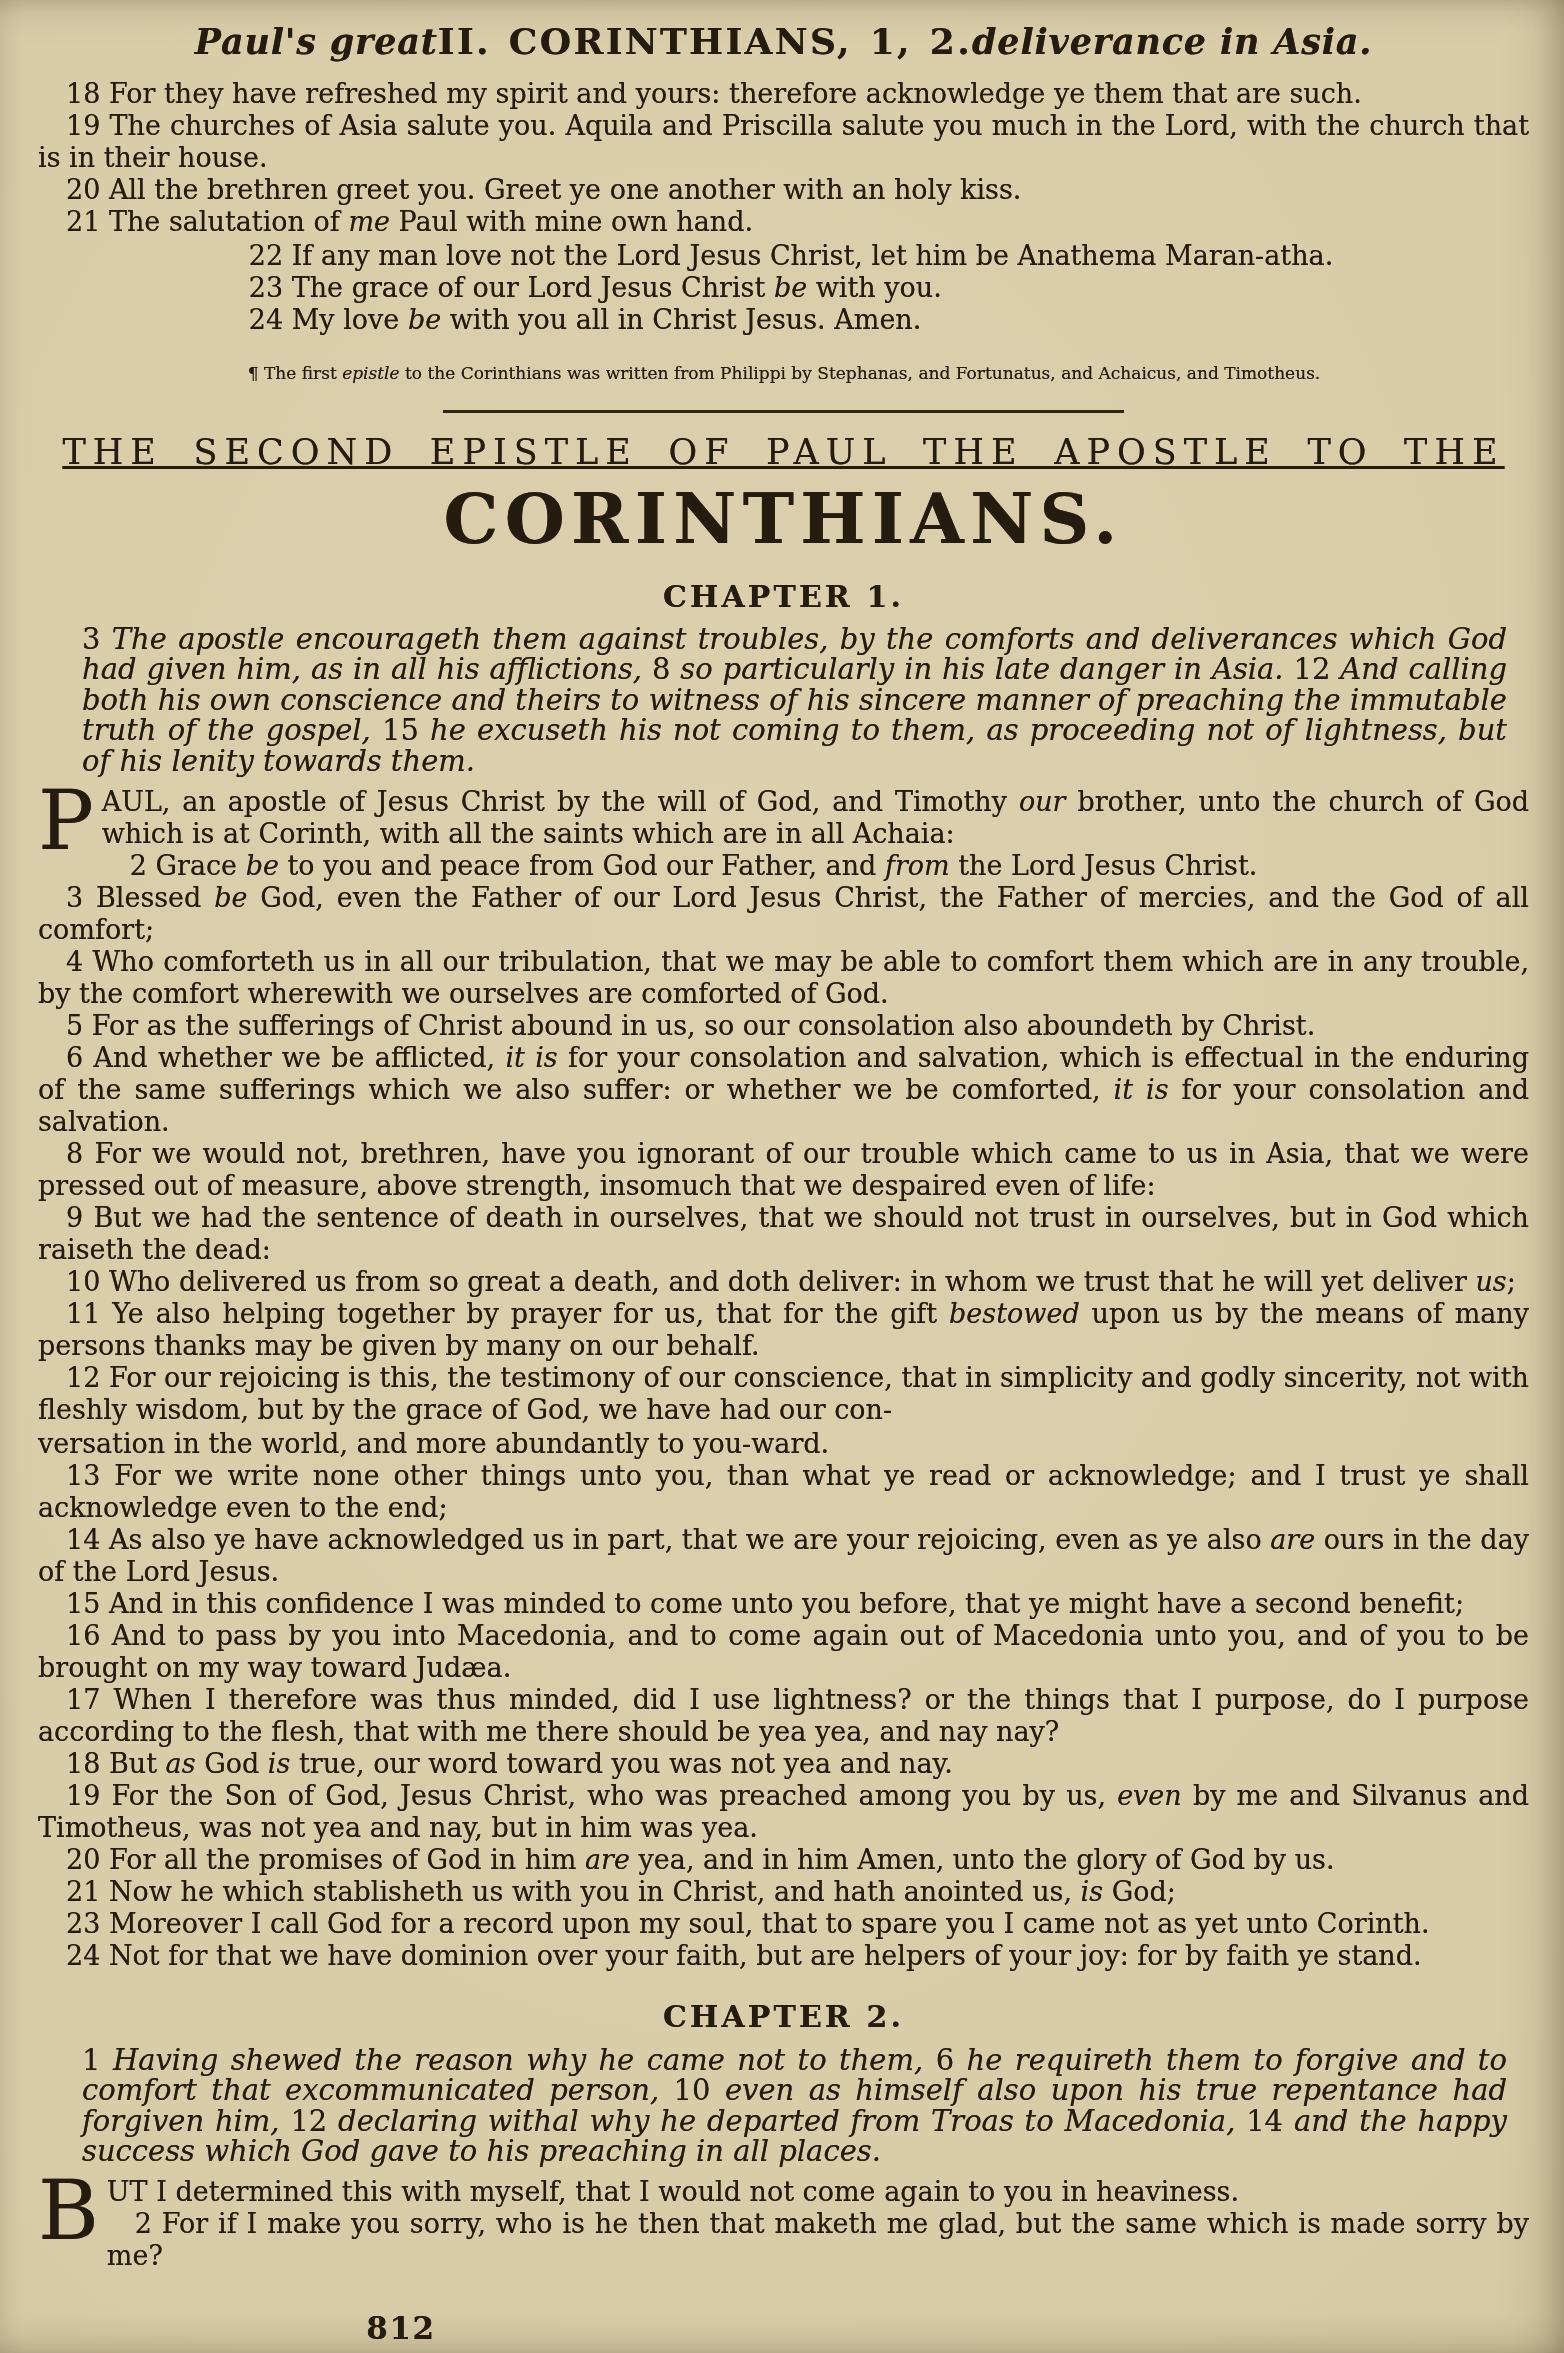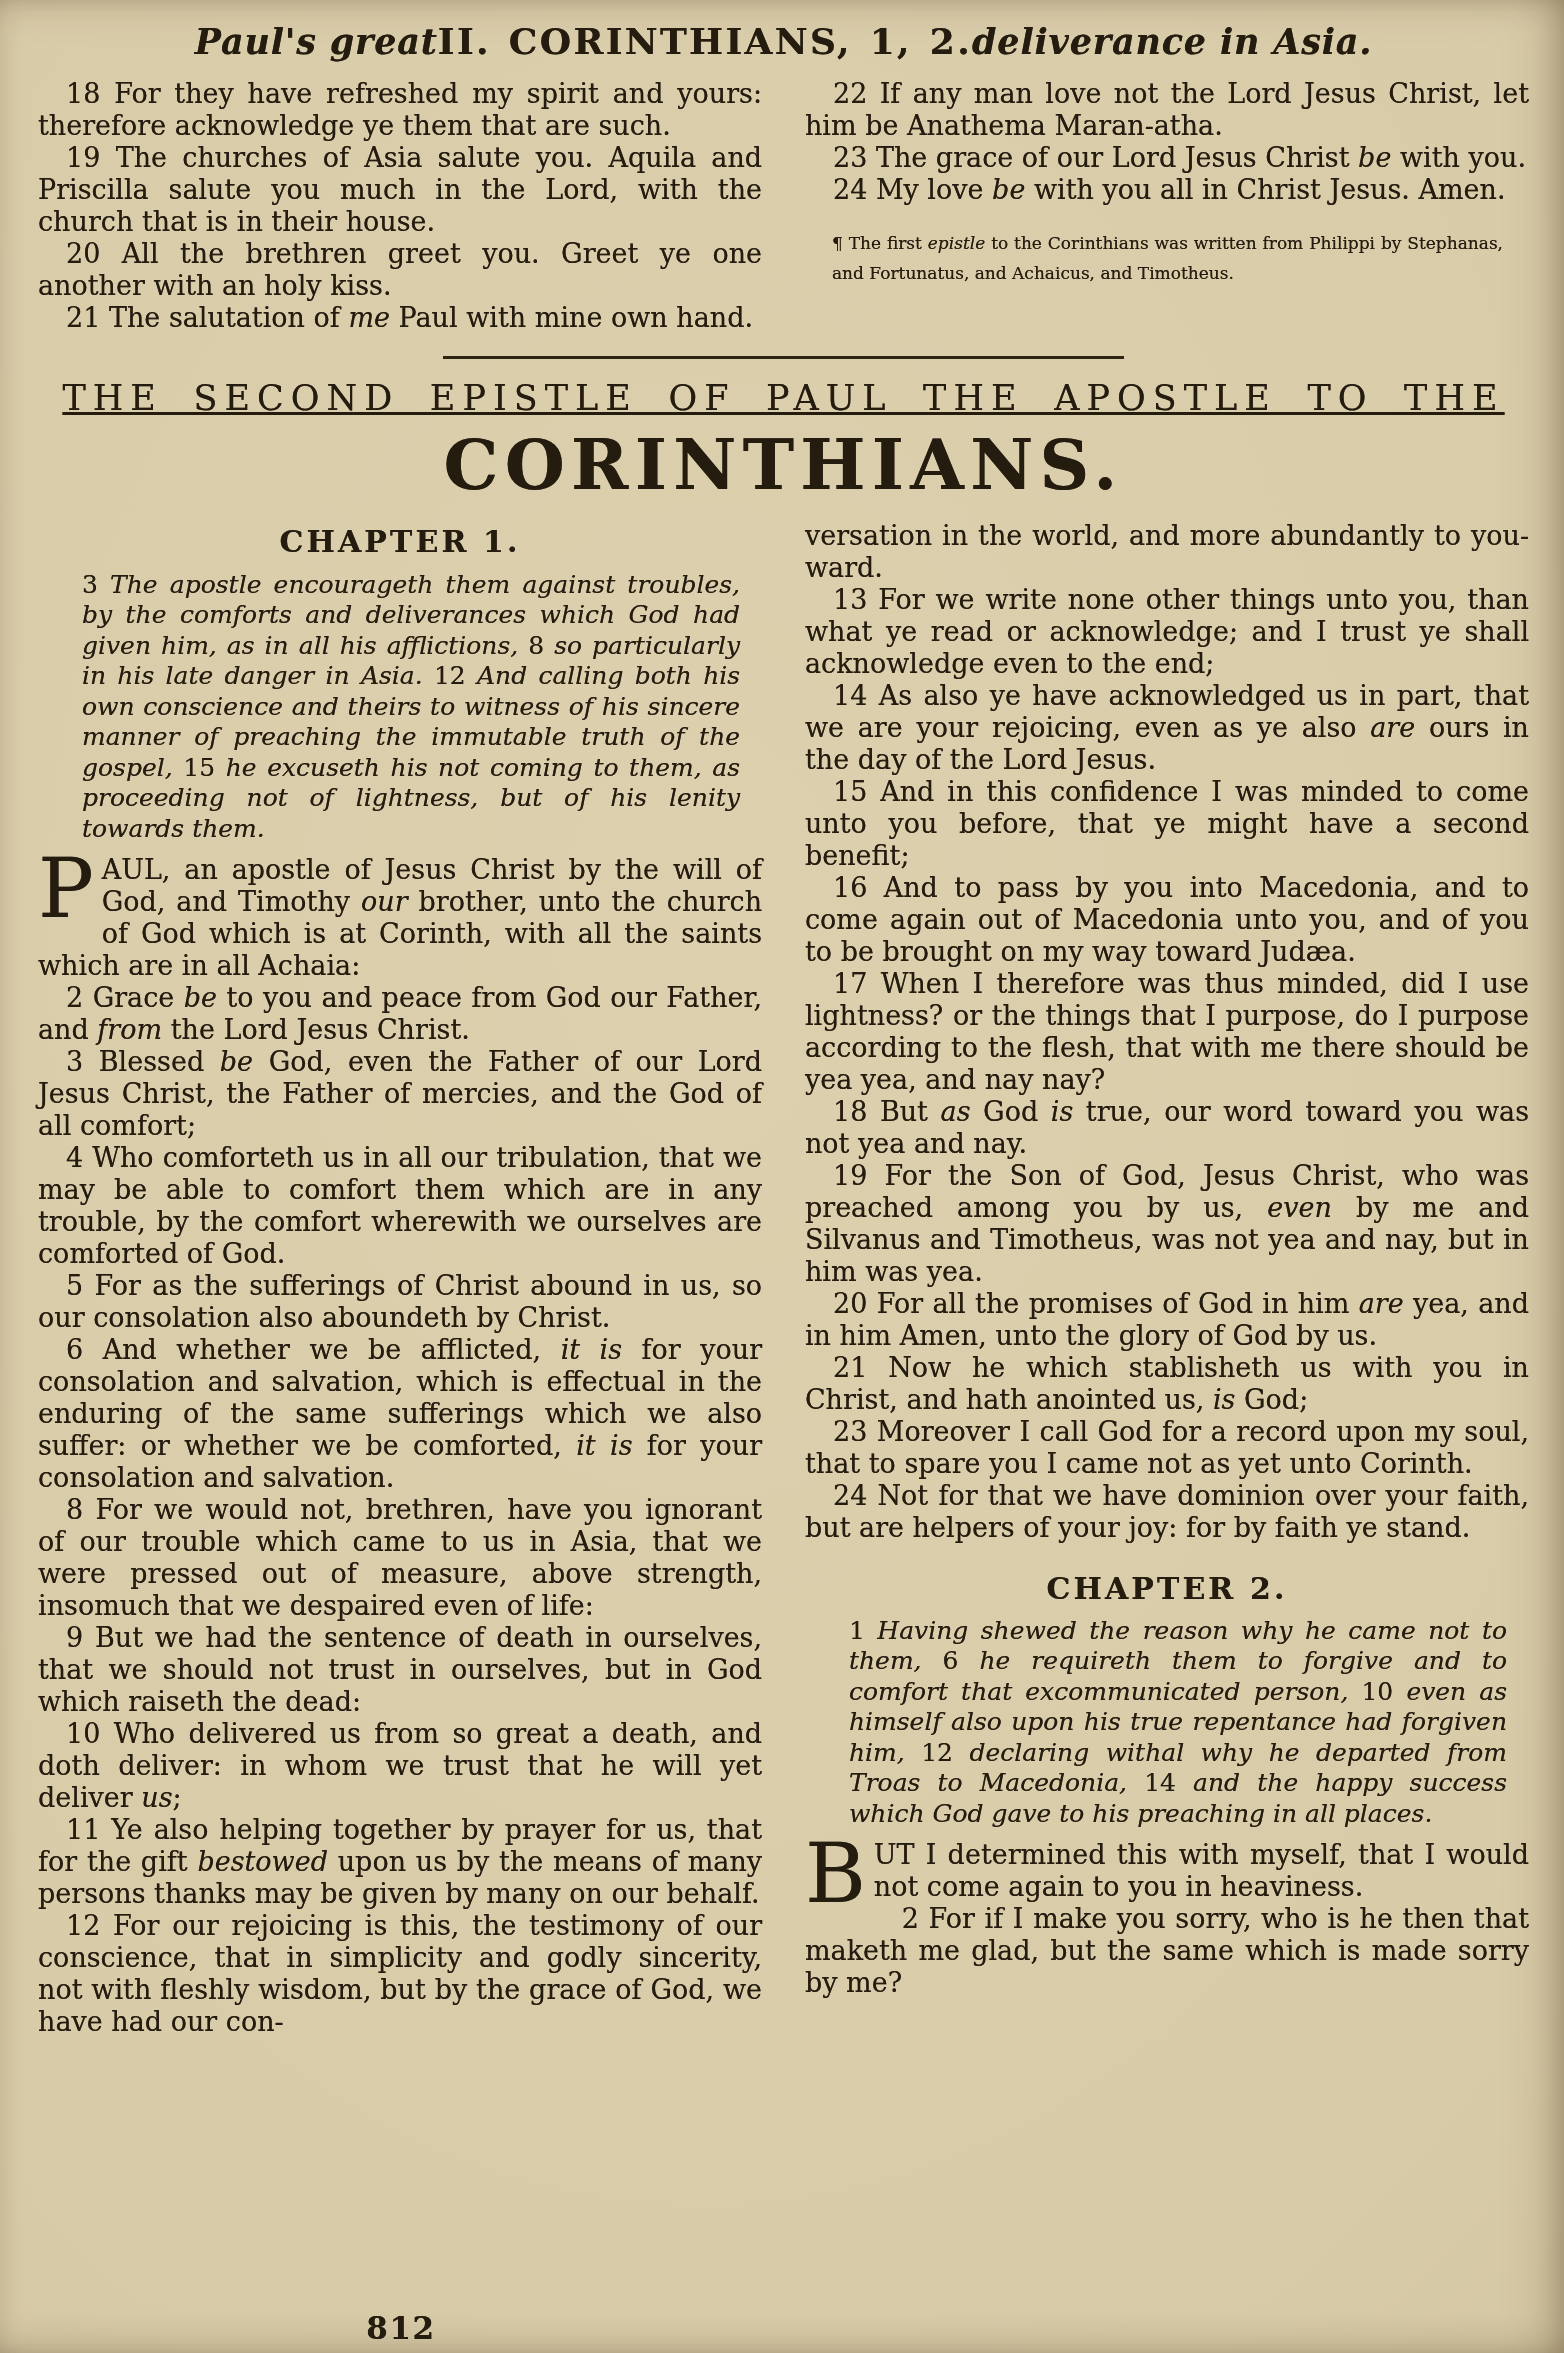--- a/index.html
+++ b/index.html
@@ -20,39 +20,39 @@
     background: radial-gradient(ellipse 130% 120% at 45% 40%, #ddd0ae 0%, #d8cba8 55%, #cfc09a 90%, #c2b289 100%);
     box-shadow: inset -22px 0 55px -23.5px rgba(70,50,25,.5),
                 inset 0 -14px 47px -27px rgba(70,50,25,.4),
                 inset 0 12.5px 39px -27px rgba(70,50,25,.35);
     text-shadow: 0 0 0.5px rgba(37,28,16,.75);
   }
   .running-head { display: flex; justify-content: center; align-items: baseline; margin: 3.1px 4.7px 15.6px 4.7px; }
   .rh-side { font-size: 35px; font-weight: bold; font-style: italic; letter-spacing: 0.8px; }
   .rh-center { font-size: 36px; font-weight: bold; letter-spacing: 2.3px; word-spacing: 3.1px; }
 
-  .two-col { display: flex; align-items: flex-start; }
+  .two-col { display: flex; align-items: center; flex-direction: column; }
   .col { flex: 1 1 0; min-width: 0; }
   .col-divider { flex: 0 0 2.3px; background: #2e2412; margin: 0 20.3px; }
 
   .verse { margin: 0; font-size: 27px; line-height: 32px; text-align: justify; text-indent: 28px; }
   .verse.has-dropcap { text-indent: 0; }
   .no-indent { text-indent: 0 !important; }
   .dropcap { float: left; font-size: 83px; line-height: 63px; margin: 3.1px 7.8px 0 0; }
 
   .colophon { margin: 22px 26px 0 27px; font-size: 17px; line-height: 30px; text-align: justify; }
 
   .section-rule { width: 681px; margin: 22px auto 17px auto; border-top: 3.1px solid #2e2412; }
 
   .book-title { text-align: center; margin: 0 0 15.6px 0; }
   .title-line1 { font-size: 35px; letter-spacing: 7px; word-spacing: 12.5px; line-height: 44px; text-decoration: underline; }
   .title-line2 { font-size: 69px; font-weight: bold; letter-spacing: 6.3px; line-height: 78px; margin-top: 6.3px; }
 
   .chapter-heading { margin: 4.7px 0 9.4px 0; text-align: center; font-size: 30px; font-weight: bold; letter-spacing: 3.1px; line-height: 36px; }
-  .chapter-summary { margin: 0 22px 9.4px 44px; font-size: 25px; line-height: 30.5px; text-align: justify; }
+  .chapter-summary { margin: 0 22px 9.4px 44px; font-size: 29px; line-height: 30.5px; text-align: justify; }
   .ch2-block .chapter-heading { margin-top: 27px; }
 
   .page-number { position: absolute; bottom: 7.8px; left: 38px; width: 726px; text-align: center; font-size: 31px; font-weight: bold; letter-spacing: 1.6px; }
 </style>
 </head>
 <body>
 
 <div class="page">
 
   <div class="running-head">

